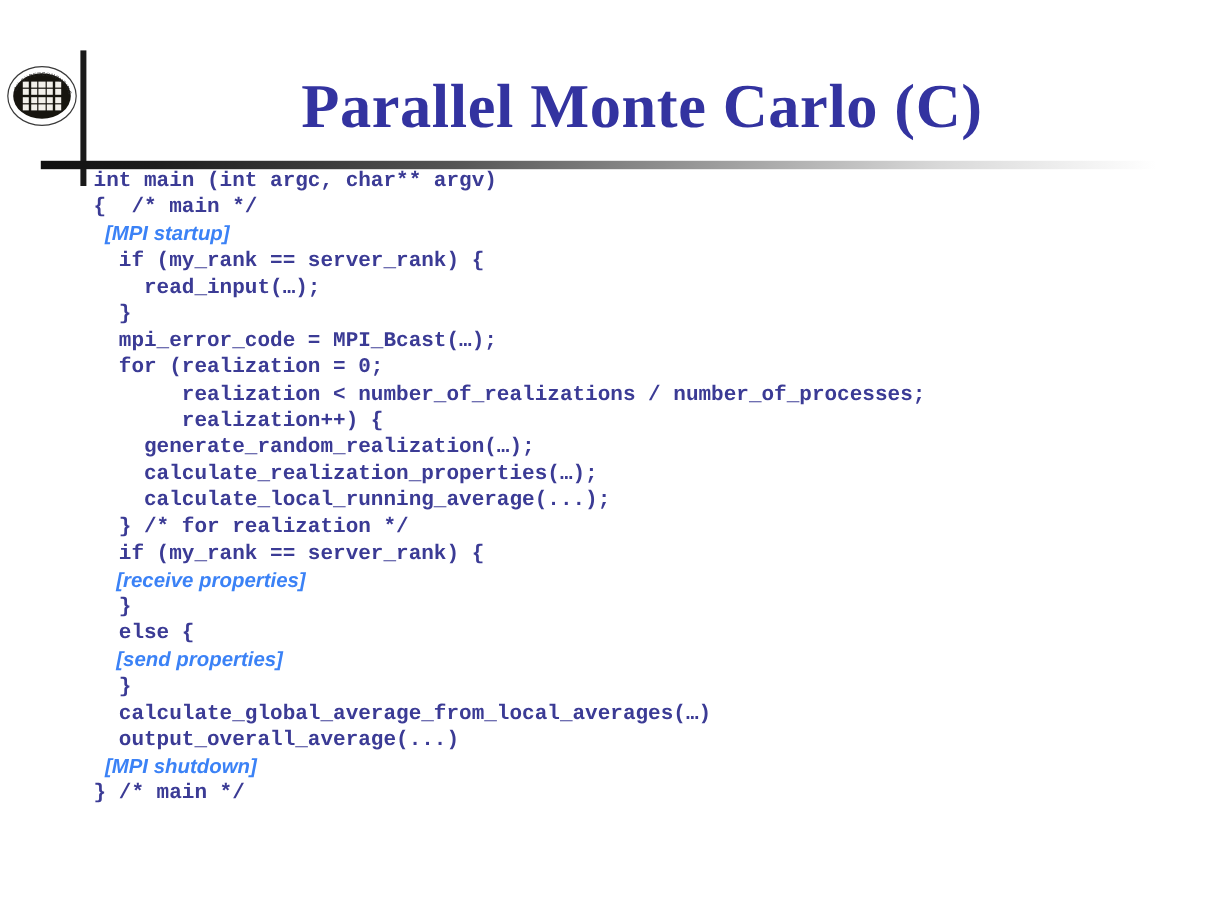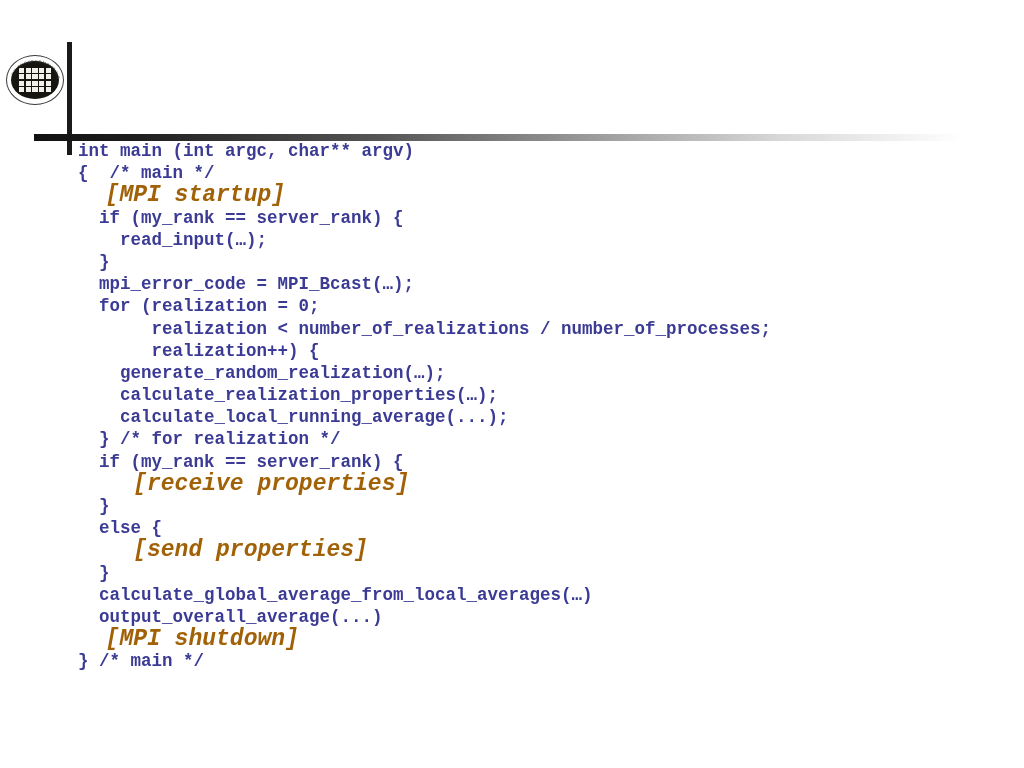--- a/index.html
+++ b/index.html
@@ -97,25 +97,25 @@
     line-height: 22.2px;
     font-weight: bold;
     color: #3b3b95;
     white-space: pre;
   }
   #code .ln {
     height: 22.2px;
     white-space: pre;
   }
   #code .note {
-    font-family: Liberation Mono, monospace;
+    font-family: Liberation Sans, sans-serif;
     font-style: italic;
     font-weight: bold;
-    font-size: 23px;
-    color: #a16207;
+    font-size: 17px;
+    color: #3b82f6;
   }
 
   
   #footer { position: absolute; left: 0; top: 686px; width: 1024px; height: 82px; }
 </style>
 </head>
 <body>
 
 <div id="header">
 
@@ -150,20 +150,21 @@
         </defs>
       <text font-family="Liberation Sans, sans-serif" font-size="4.2" fill="#2a2a2a" letter-spacing="0.5">
         <textPath href="#arcTop" startOffset="8%">OU SUPERCOMPUTING CENTER</textPath>
       </text>
     </svg>
   </div>
 
   <div id="vbar"></div>
   <div id="hbar"></div>
 
+  <div id="slide-title">Parallel Monte Carlo (C)</div>
 </div>
 
 <div id="code"><div class="ln">int main (int argc, char** argv)</div><div class="ln">{  /* main */</div><div class="ln note">  [MPI startup]</div><div class="ln">  if (my_rank == server_rank) {</div><div class="ln">    read_input(…);</div><div class="ln">  }</div><div class="ln">  mpi_error_code = MPI_Bcast(…);</div><div class="ln">  for (realization = 0;</div><div class="ln">       realization &lt; number_of_realizations / number_of_processes;</div><div class="ln">       realization++) {</div><div class="ln">    generate_random_realization(…);</div><div class="ln">    calculate_realization_properties(…);</div><div class="ln">    calculate_local_running_average(...);</div><div class="ln">  } /* for realization */</div><div class="ln">  if (my_rank == server_rank) {</div><div class="ln note">    [receive properties]</div><div class="ln">  }</div><div class="ln">  else {</div><div class="ln note">    [send properties]</div><div class="ln">  }</div><div class="ln">  calculate_global_average_from_local_averages(…)</div><div class="ln">  output_overall_average(...)</div><div class="ln note">  [MPI shutdown]</div><div class="ln">} /* main */</div></div>
 
 <div id="footer">
 
   
 
   
 

